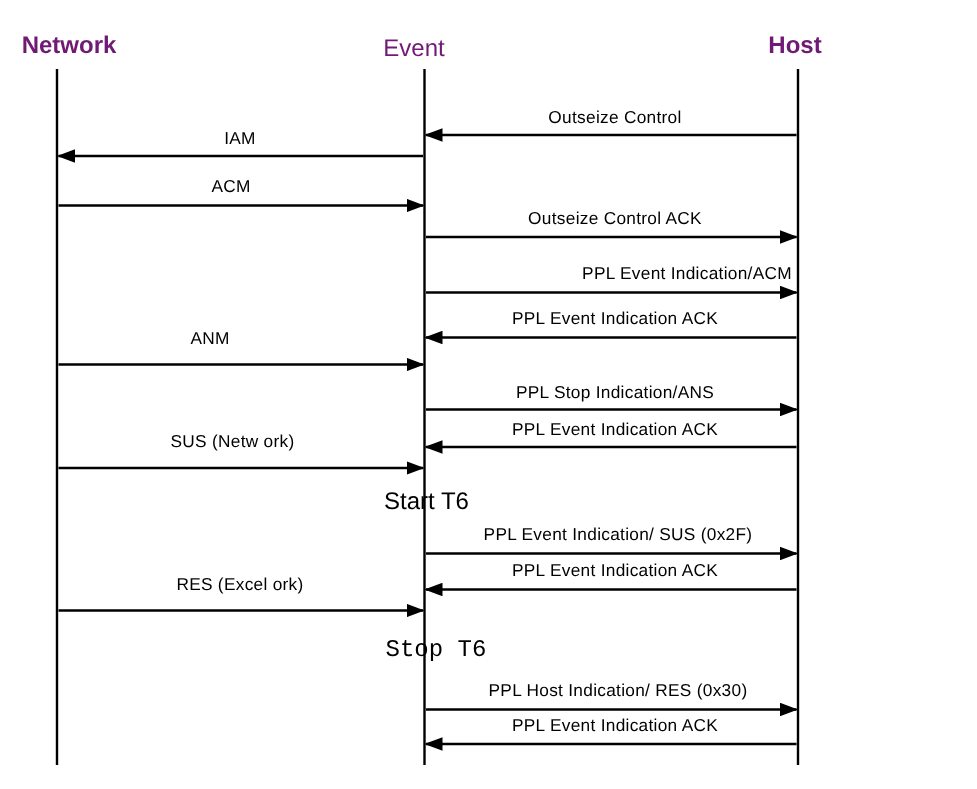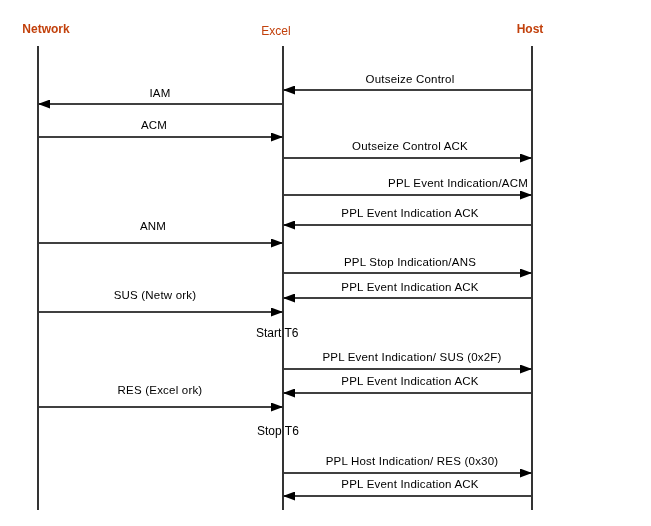--- a/index.html
+++ b/index.html
@@ -17,39 +17,39 @@
     background: #ffffff;
     overflow: hidden;
   }
   #diagram-svg {
     position: absolute;
     left: 0;
     top: 0;
   }
   .actor-label {
     position: absolute;
-    font-size: 12px;
-    color: #c2410c;
+    font-size: 16px;
+    color: #701a75;
     white-space: nowrap;
     transform: translateX(-50%);
   }
   .actor-label.bold {
     font-weight: bold;
   }
   .msg-label {
     position: absolute;
     font-size: 11.5px;
     color: #000000;
     white-space: nowrap;
     transform: translate(-50%, -100%);
     letter-spacing: 0.2px;
   }
   .note-label {
     position: absolute;
-    font-size: 12px;
+    font-size: 16px;
     color: #000000;
     white-space: nowrap;
   }
 </style>
 </head>
 <body>
 
 <div id="diagram-root">
   <svg id="diagram-svg" width="651" height="526" viewBox="0 0 651 526" xmlns="http://www.w3.org/2000/svg">
     <defs>
@@ -78,33 +78,33 @@
         <line x1="39" y1="312" x2="282" y2="312" stroke="#000000" stroke-width="1.6" marker-end="url(#arrow-right)"></line>
         <line x1="284" y1="369" x2="531" y2="369" stroke="#000000" stroke-width="1.6" marker-end="url(#arrow-right)"></line>
         <line x1="531" y1="393" x2="284" y2="393" stroke="#000000" stroke-width="1.6" marker-end="url(#arrow-left)"></line>
         <line x1="39" y1="407" x2="282" y2="407" stroke="#000000" stroke-width="1.6" marker-end="url(#arrow-right)"></line>
         <line x1="284" y1="473" x2="531" y2="473" stroke="#000000" stroke-width="1.6" marker-end="url(#arrow-right)"></line>
         <line x1="531" y1="496" x2="284" y2="496" stroke="#000000" stroke-width="1.6" marker-end="url(#arrow-left)"></line>
       </g>
   </svg>
   <div id="labels-layer">
       <div class="actor-label bold" style="left: 46px; top: 22px;">Network</div>
-      <div class="actor-label" style="left: 276px; top: 24px;">Excel</div>
+      <div class="actor-label" style="left: 276px; top: 24px;">Event</div>
       <div class="actor-label bold" style="left: 530px; top: 22px;">Host</div>
       <div class="msg-label" style="left: 410px; top: 85px;">Outseize Control</div>
       <div class="msg-label" style="left: 160px; top: 99px;">IAM</div>
       <div class="msg-label" style="left: 154px; top: 131px;">ACM</div>
       <div class="msg-label" style="left: 410px; top: 152px;">Outseize Control ACK</div>
       <div class="msg-label" style="left: 410px; top: 189px; margin-left: 48px;">PPL  Event  Indication/ACM</div>
       <div class="msg-label" style="left: 410px; top: 219px;">PPL  Event  Indication ACK</div>
-      <div class="msg-label" style="left: 153px; top: 232px; text-align: right;">ANM</div>
+      <div class="msg-label" style="left: 140px; top: 232px; text-align: right;">ANM</div>
       <div class="msg-label" style="left: 410px; top: 268px;">PPL  Stop  Indication/ANS</div>
       <div class="msg-label" style="left: 410px; top: 293px;">PPL  Event  Indication ACK</div>
       <div class="msg-label" style="left: 155px; top: 301px;">SUS (Netw ork)</div>
       <div class="msg-label" style="left: 412px; top: 363px;">PPL  Event  Indication/ SUS (0x2F)</div>
       <div class="msg-label" style="left: 410px; top: 387px;">PPL  Event  Indication   ACK</div>
       <div class="msg-label" style="left: 160px; top: 396px;">RES (Excel ork)</div>
       <div class="msg-label" style="left: 412px; top: 467px;">PPL  Host  Indication/ RES (0x30)</div>
       <div class="msg-label" style="left: 410px; top: 490px;">PPL  Event  Indication ACK</div>
       <div class="note-label" style="left: 256px; top: 326px;">Start T6</div>
-      <div class="note-label" style="left: 257px; top: 424px;">Stop T6</div>
+      <div class="note-label" style="left: 257px; top: 424px; font-family: Liberation Mono, monospace;">Stop T6</div>
     </div>
 </div>
 
 </body></html>

